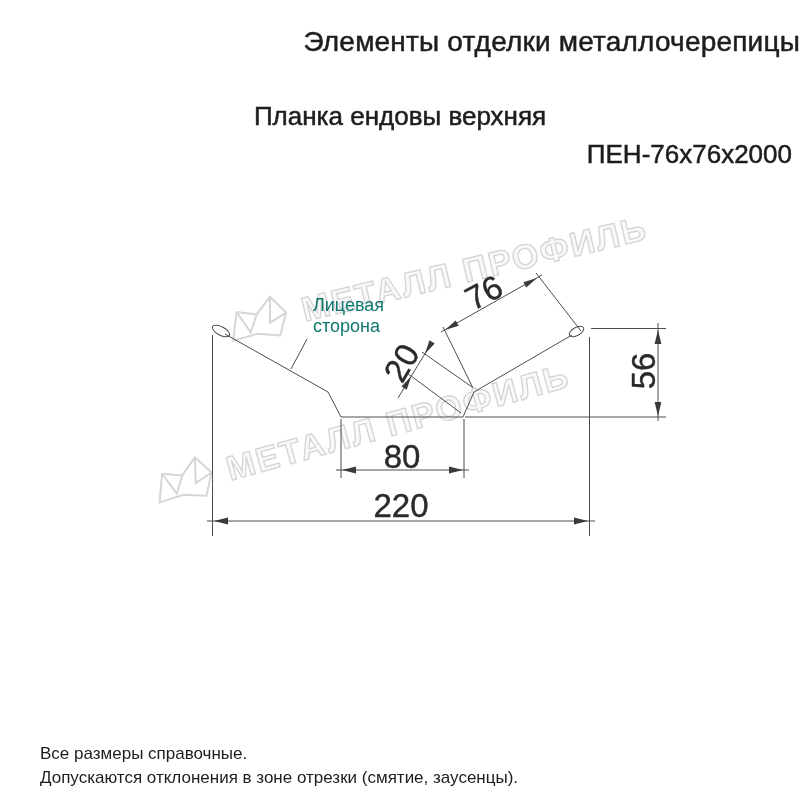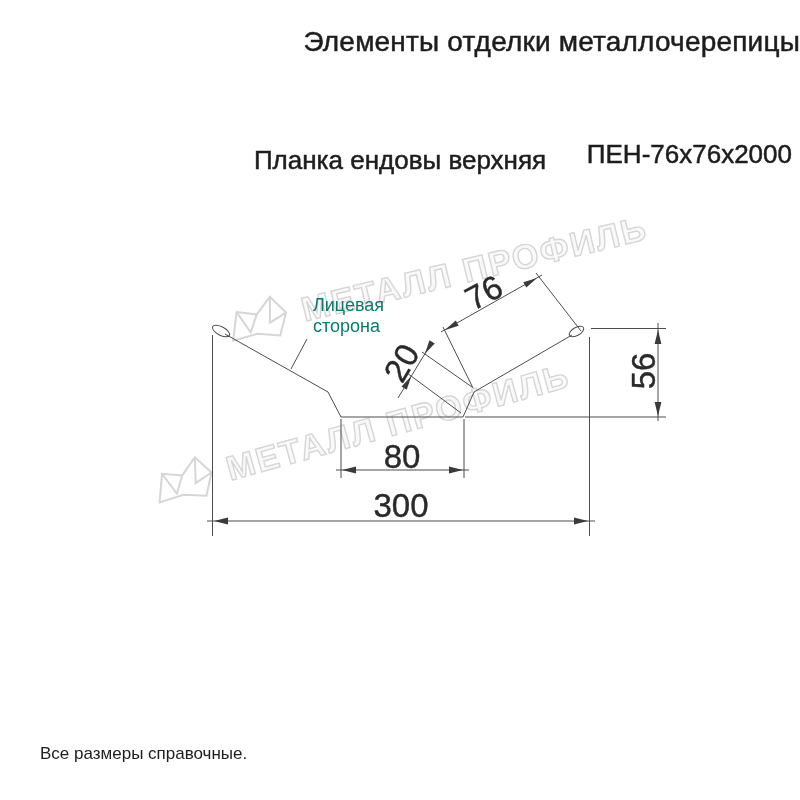--- a/index.html
+++ b/index.html
@@ -11,21 +11,21 @@
   }
   .abs{position:absolute;}
   
   .title{
     left:0;right:0;top:26px;text-align:right;
     font-size:28px;font-weight:400;letter-spacing:0.2px;
     -webkit-text-stroke:0.5px #1d1d1d;
   }
   .subtitle{
     left:0;right:0;top:101px;text-align:center;
-    font-size:26px;font-weight:400;margin-top:44px;
+    font-size:26px;font-weight:400;
     -webkit-text-stroke:0.5px #1d1d1d;
   }
   .product-code{
     left:0;right:8px;top:139px;text-align:right;
     font-size:26px;font-weight:400;
     -webkit-text-stroke:0.5px #1d1d1d;
   }
   
   .watermark{
     display:flex;align-items:center;gap:12px;height:56px;
@@ -137,21 +137,22 @@
     <polygon points="411.4,376.1 406.7,389.7 401.5,386.5"></polygon>
   </g>
 </svg>
 
 <div class="abs title">Элементы отделки металлочерепицы</div>
 <div class="abs subtitle">Планка ендовы верхняя</div>
 <div class="abs product-code">ПЕН-76х76х2000</div>
 
 <div class="abs face-label">Лицевая сторона</div>
 
-<div class="abs dim-label dim-250">300</div>
+<div class="abs dim-label dim-250">220</div>
 <div class="abs dim-label dim-80">80</div>
 <div class="abs dim-label dim-76">76</div>
 <div class="abs dim-label dim-20">20</div>
 <div class="abs dim-label dim-56">56</div>
 
 <div class="abs footnotes">
   <div>Все размеры справочные.</div>
+  <div>Допускаются отклонения в зоне отрезки (смятие, заусенцы).</div>
 </div>
 
 </body></html>

